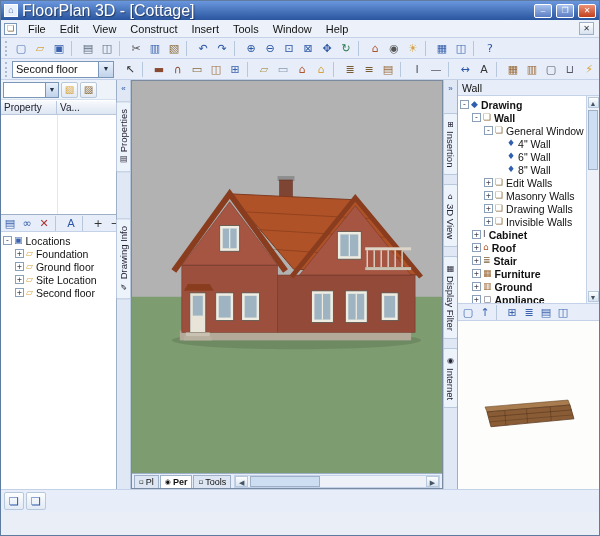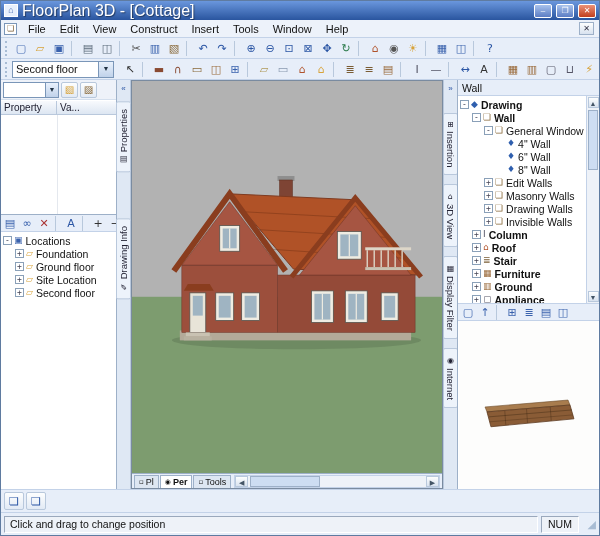--- a/index.html
+++ b/index.html
@@ -550,21 +550,21 @@
               <span class="tlabel">Drawing Walls</span>
             </div>
             <div class="titem" style="padding-left: 26px;">
               <span class="expander box">+</span>
               <span class="glyph" style="color: rgb(138, 106, 58);">❏</span>
               <span class="tlabel">Invisible Walls</span>
             </div>
             <div class="titem bold" style="padding-left: 14px;">
               <span class="expander box">+</span>
               <span class="glyph" style="color: rgb(85, 85, 102);">I</span>
-              <span class="tlabel">Column</span>
+              <span class="tlabel">Cabinet</span>
             </div>
             <div class="titem bold" style="padding-left: 14px;">
               <span class="expander box">+</span>
               <span class="glyph" style="color: rgb(176, 82, 42);">⌂</span>
               <span class="tlabel">Roof</span>
             </div>
             <div class="titem bold" style="padding-left: 14px;">
               <span class="expander box">+</span>
               <span class="glyph" style="color: rgb(122, 92, 52);">≣</span>
               <span class="tlabel">Stair</span>
@@ -633,19 +633,14 @@
   <div class="bottombar">
 
   <span class="tbi">
         <span class="glyph" style="color: rgb(42, 85, 164);">❏</span>
       </span>
       <span class="tbi">
         <span class="glyph" style="color: rgb(42, 85, 164);">❏</span>
       </span>
     </div>
 
-  <div class="statusbar">
-    <div class="spanel msg">Click and drag to change position</div>
-    <div class="spanel num">NUM</div>
-    <div class="gripcorner">◢</div>
-  </div>
 
 </div>
 
 </body></html>

